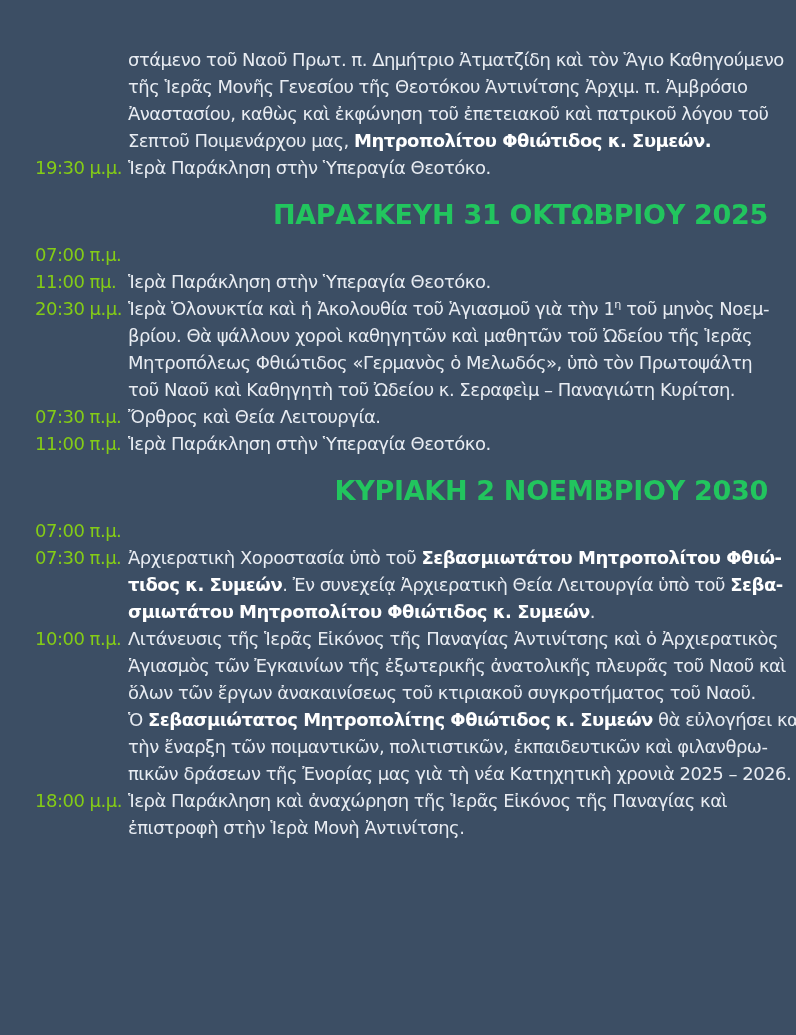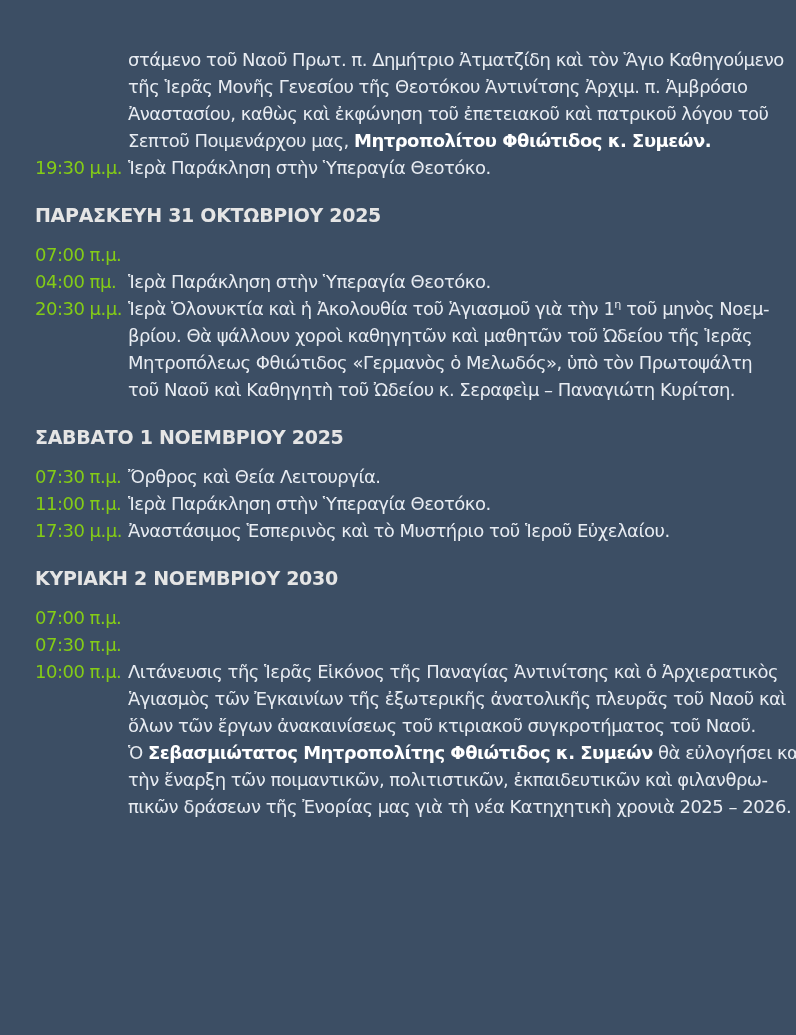--- a/index.html
+++ b/index.html
@@ -14,24 +14,24 @@
     font-family: "DejaVu Sans", "Liberation Sans", sans-serif;
   }
   .page {
     box-sizing: border-box;
     width: 796px;
     height: 1035px;
     padding: 46px 28px 17px 35px;
   }
   .section-title {
     margin: 18px 0 10px 0;
-    text-align: left;
-    color: #e5e5e5;
+    text-align: right;
+    color: #22c55e;
     font-weight: bold;
-    font-size: 19px;
+    font-size: 27px;
     line-height: 32px;
     letter-spacing: -0.3px;
   }
   .row {
     display: flex;
     align-items: flex-start;
     font-size: 18px;
     line-height: 27px;
     letter-spacing: -0.5px;
     color: #e8ecf2;
@@ -78,71 +78,74 @@
   </section>
 
   <section class="section">
     <h2 class="section-title">ΠΑΡΑΣΚΕΥΗ 31 ΟΚΤΩΒΡΙΟΥ 2025</h2>
     <div class="events">
   <div class="row">
     <div class="time">07:00 π.μ.</div>
   </div>
 
   <div class="row">
-    <div class="time">04:00 πμ.</div>
+    <div class="time">11:00 πμ.</div>
     <div class="desc"><span>Ἱερὰ Παράκληση στὴν Ὑπεραγία Θεοτόκο.</span></div>
   </div>
 
   <div class="row">
     <div class="time">20:30 μ.μ.</div>
     <div class="desc"><span>Ἱερὰ Ὁλονυκτία καὶ ἡ Ἀκολουθία τοῦ Ἁγιασμοῦ γιὰ τὴν 1</span><sup>η</sup><span> τοῦ μηνὸς Νοεμ-
 βρίου. Θὰ ψάλλουν χοροὶ καθηγητῶν καὶ μαθητῶν τοῦ Ὠδείου τῆς Ἱερᾶς
 Μητροπόλεως Φθιώτιδος «Γερμανὸς ὁ Μελωδός», ὑπὸ τὸν Πρωτοψάλτη
 τοῦ Ναοῦ καὶ Καθηγητὴ τοῦ Ὠδείου κ. Σεραφεὶμ – Παναγιώτη Κυρίτση.</span></div>
   </div>
 </div>
   </section>
 
   <section class="section">
-    <h2 class="section-title">ΣΑΒΒΑΤΟ 1 ΝΟΕΜΒΡΙΟΥ 2025</h2>
     <div class="events">
   <div class="row">
     <div class="time">07:30 π.μ.</div>
     <div class="desc"><span>Ὄρθρος καὶ Θεία Λειτουργία.</span></div>
   </div>
 
   <div class="row">
     <div class="time">11:00 π.μ.</div>
     <div class="desc"><span>Ἱερὰ Παράκληση στὴν Ὑπεραγία Θεοτόκο.</span></div>
   </div>
 
-  <div class="row">
-    <div class="time">17:30 μ.μ.</div>
-    <div class="desc"><span>Ἀναστάσιμος Ἑσπερινὸς καὶ τὸ Μυστήριο τοῦ Ἱεροῦ Εὐχελαίου.</span></div>
-  </div>
 </div>
   </section>
 
   <section class="section">
     <h2 class="section-title">ΚΥΡΙΑΚΗ 2 ΝΟΕΜΒΡΙΟΥ 2030</h2>
     <div class="events">
   <div class="row">
     <div class="time">07:00 π.μ.</div>
   </div>
 
   <div class="row">
     <div class="time">07:30 π.μ.</div>
+    <div class="desc"><span>Ἀρχιερατικὴ Χοροστασία ὑπὸ τοῦ </span><span class="seg-b">Σεβασμιωτάτου Μητροπολίτου Φθιώ-
+τιδος κ. Συμεών</span><span>. Ἐν συνεχείᾳ Ἀρχιερατικὴ Θεία Λειτουργία ὑπὸ τοῦ </span><span class="seg-b">Σεβα-
+σμιωτάτου Μητροπολίτου Φθιώτιδος κ. Συμεών</span><span>.</span></div>
   </div>
 
   <div class="row">
     <div class="time">10:00 π.μ.</div>
     <div class="desc"><span>Λιτάνευσις τῆς Ἱερᾶς Εἰκόνος τῆς Παναγίας Ἀντινίτσης καὶ ὁ Ἀρχιερατικὸς
 Ἁγιασμὸς τῶν Ἐγκαινίων τῆς ἐξωτερικῆς ἀνατολικῆς πλευρᾶς τοῦ Ναοῦ καὶ
 ὅλων τῶν ἔργων ἀνακαινίσεως τοῦ κτιριακοῦ συγκροτήματος τοῦ Ναοῦ.
 Ὁ </span><span class="seg-b">Σεβασμιώτατος Μητροπολίτης Φθιώτιδος κ. Συμεών</span><span> θὰ εὐλογήσει καὶ
 τὴν ἔναρξη τῶν ποιμαντικῶν, πολιτιστικῶν, ἐκπαιδευτικῶν καὶ φιλανθρω-
 πικῶν δράσεων τῆς Ἐνορίας μας γιὰ τὴ νέα Κατηχητικὴ χρονιὰ 2025 – 2026.</span></div>
   </div>
 
+  <div class="row">
+    <div class="time">18:00 μ.μ.</div>
+    <div class="desc"><span>Ἱερὰ Παράκληση καὶ ἀναχώρηση τῆς Ἱερᾶς Εἰκόνος τῆς Παναγίας καὶ
+ἐπιστροφὴ στὴν Ἱερὰ Μονὴ Ἀντινίτσης.</span></div>
+  </div>
 </div>
   </section>
 </main>
 </div>
 
 </body></html>

